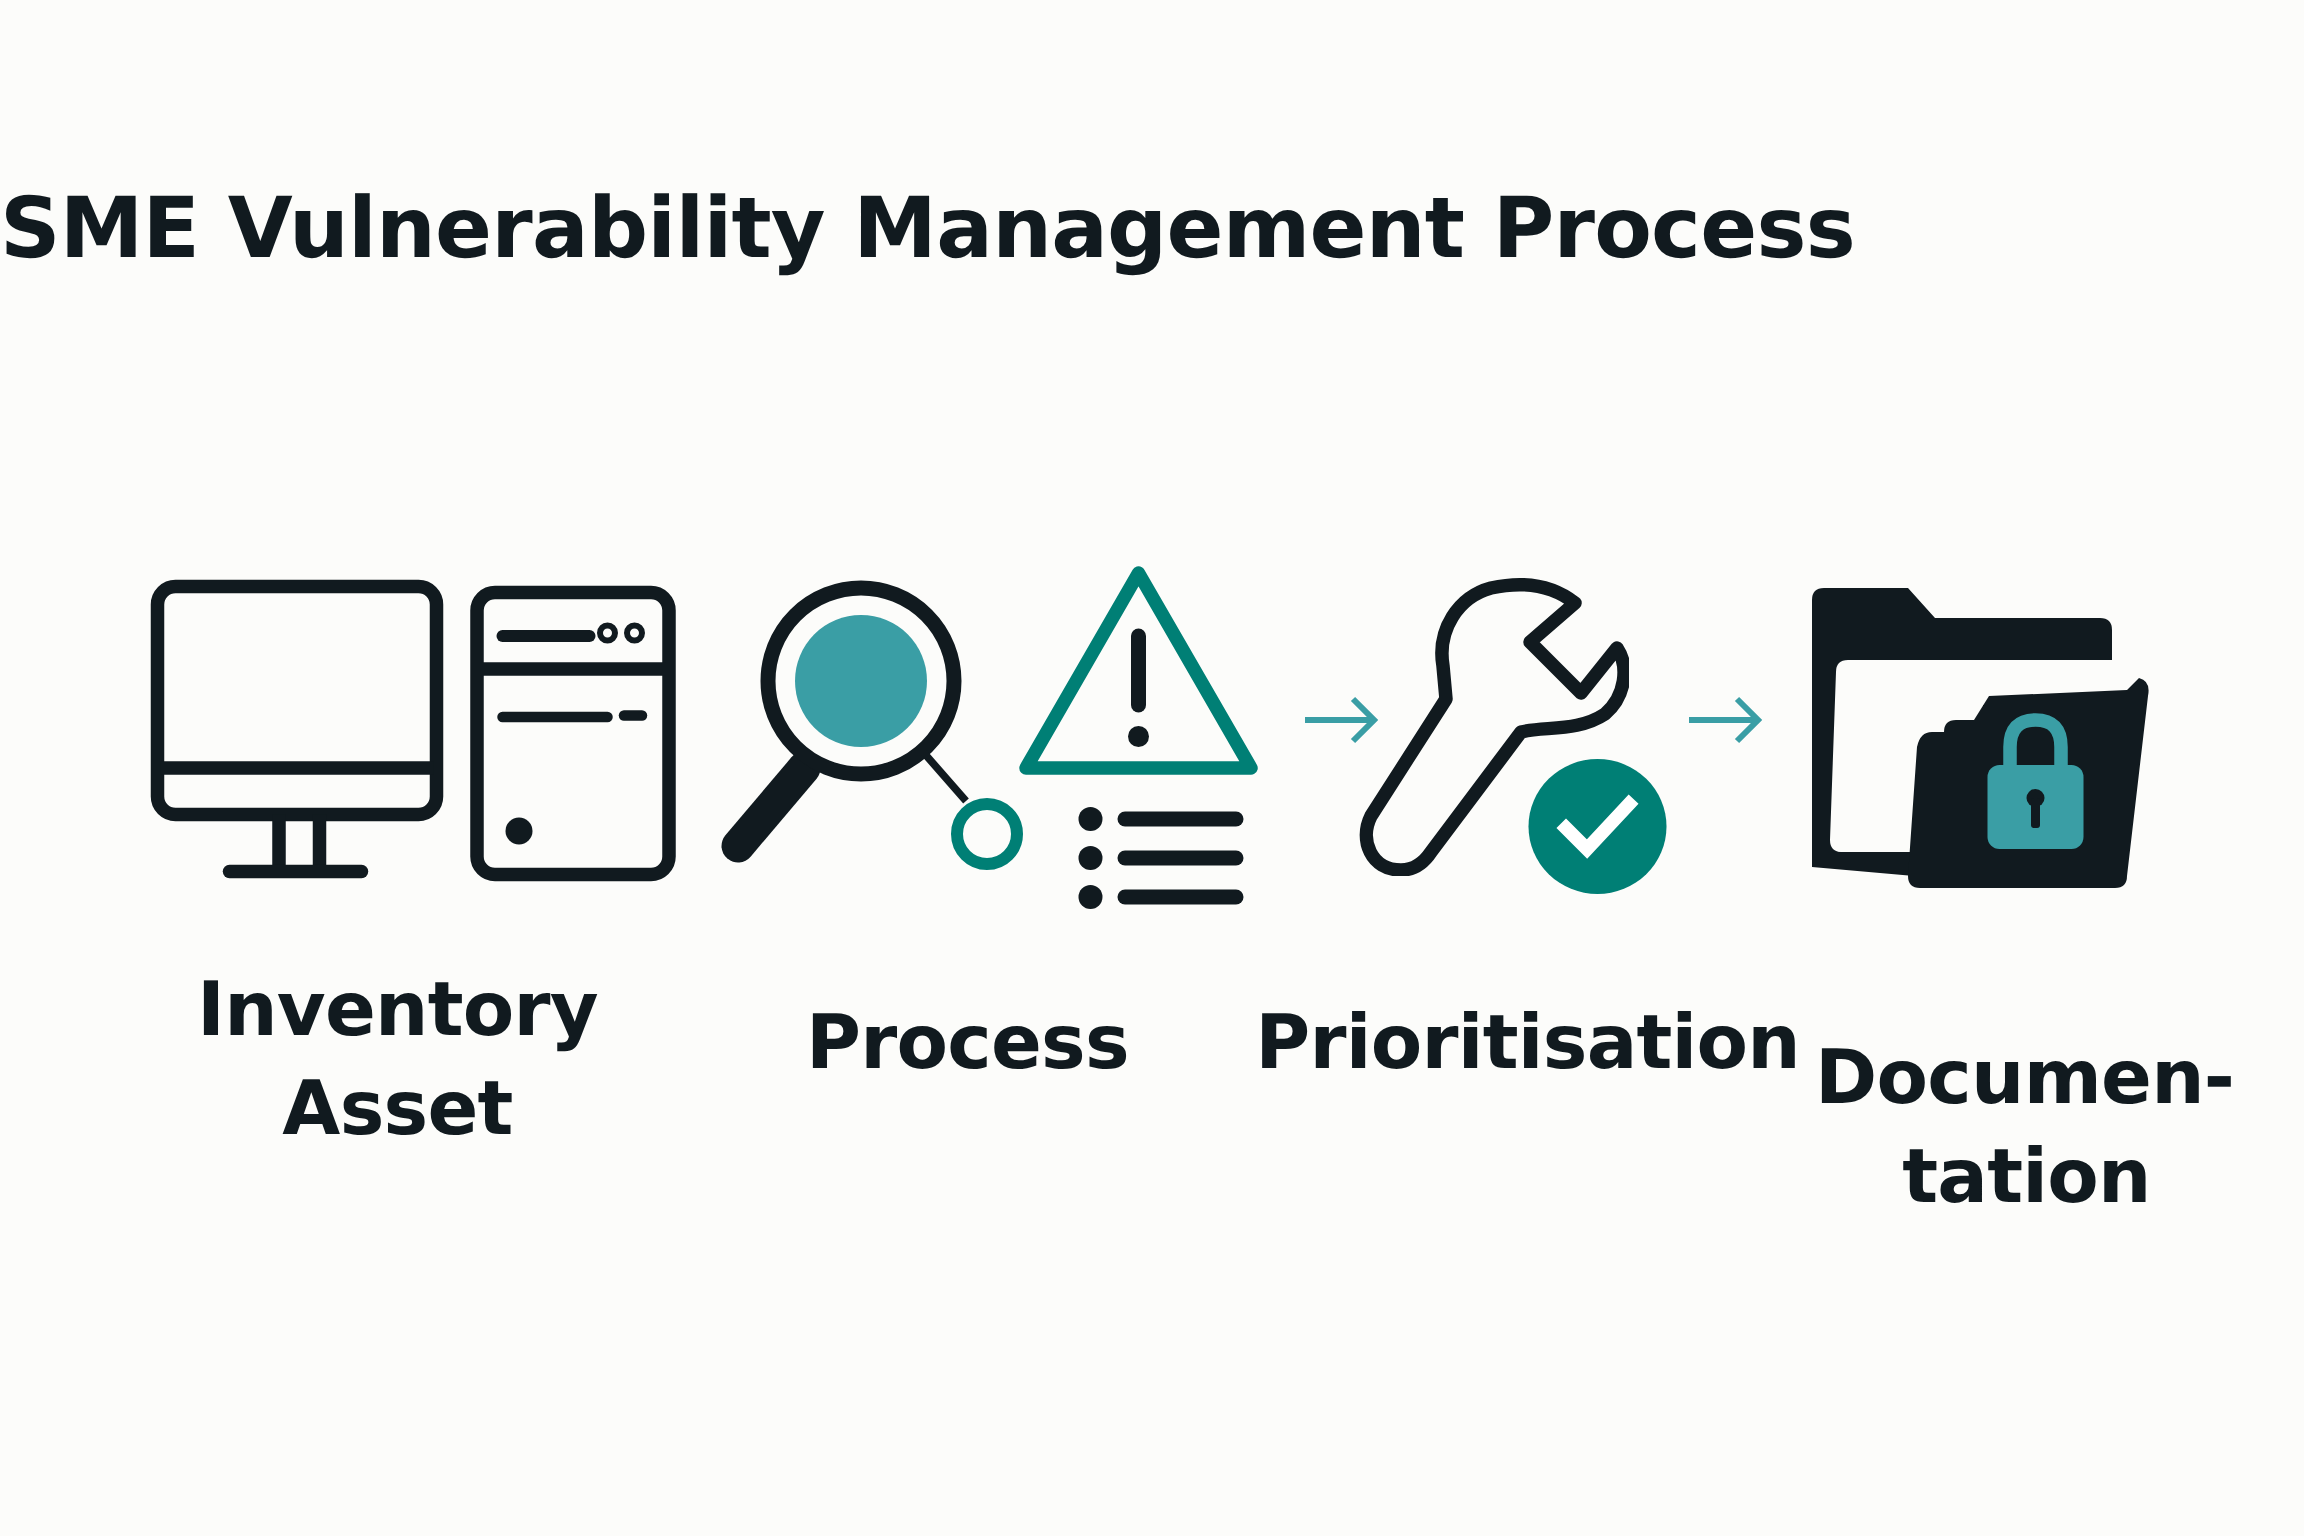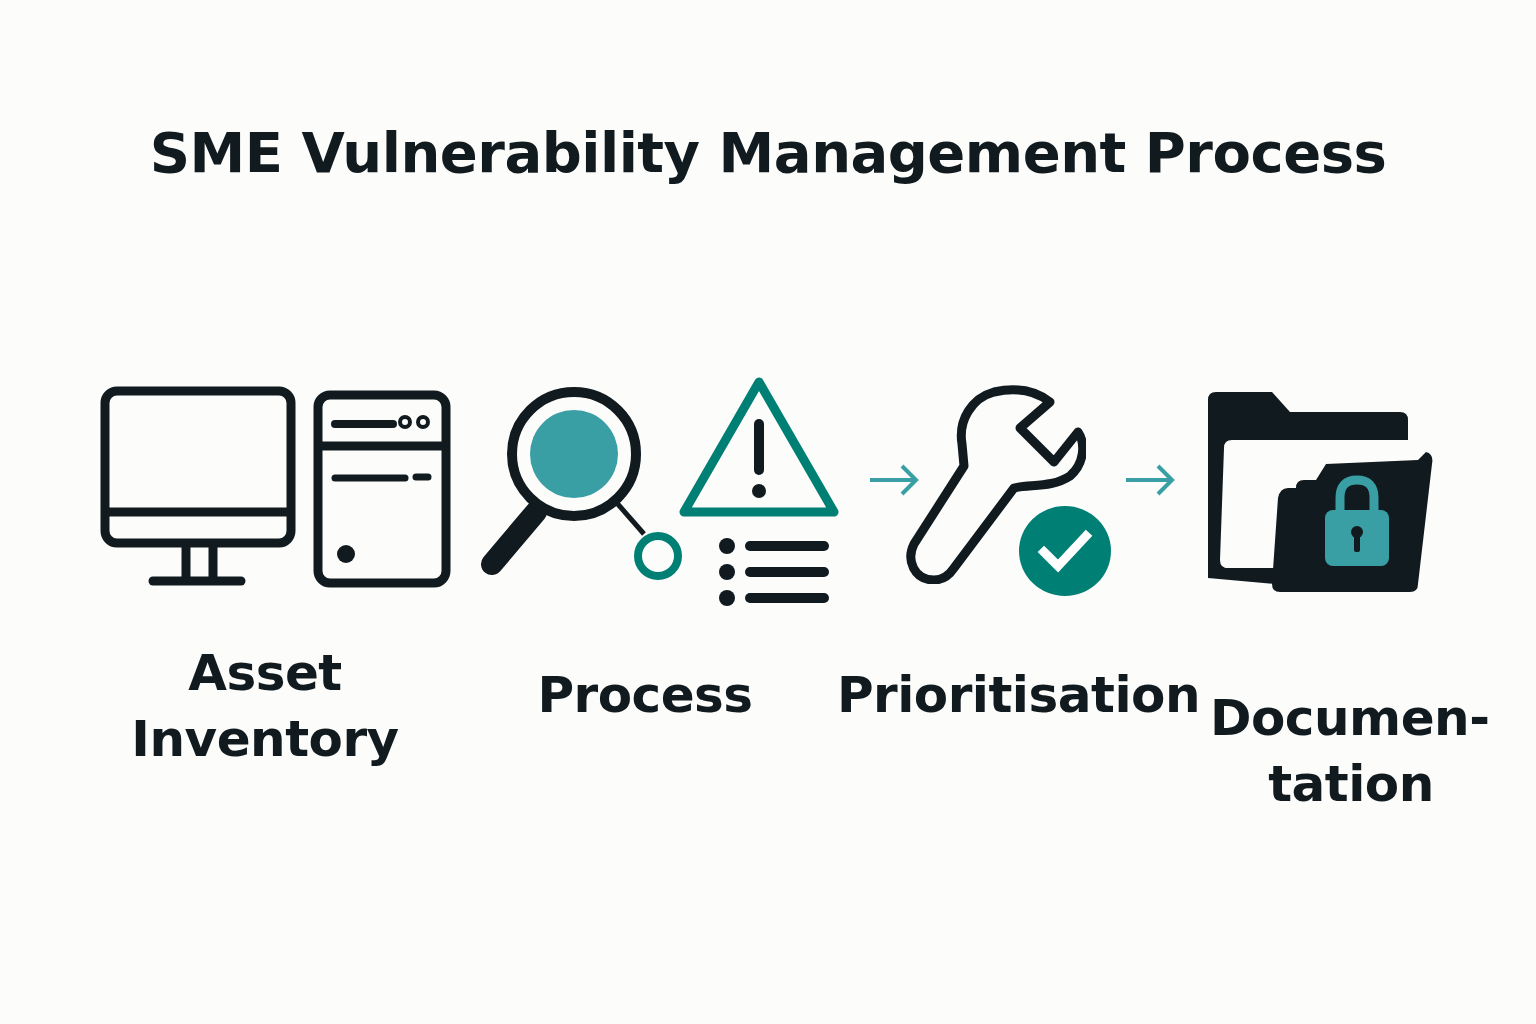--- a/index.html
+++ b/index.html
@@ -5,21 +5,21 @@
   html, body { margin: 0; padding: 0; }
   body {
     width: 1536px; height: 1024px; overflow: hidden;
     background: #fcfcfa;
     font-family: "DejaVu Sans", sans-serif;
     color: #111a1f;
     position: relative;
   }
   .title {
     position: absolute; left: 0; right: 0; top: 120px;
-    text-align: center; font-weight: bold; font-size: 56px;
+    font-weight: bold; font-size: 56px;
     letter-spacing: -0.5px; color: #111a1f;
   }
   .icon { position: absolute; }
   .label {
     position: absolute; font-weight: 600; font-size: 50px;
     text-align: center; line-height: 66px; color: #111a1f;
     letter-spacing: -0.5px;
   }
 </style>
 </head>
@@ -40,22 +40,22 @@
   <line x1="7" y1="56" x2="131" y2="56" stroke="#111a1f" stroke-width="9"></line>
   <line x1="22" y1="34" x2="80" y2="34" stroke="#111a1f" stroke-width="8" stroke-linecap="round"></line>
   <circle cx="92" cy="32" r="5" fill="none" stroke="#111a1f" stroke-width="4"></circle>
   <circle cx="110" cy="32" r="5" fill="none" stroke="#111a1f" stroke-width="4"></circle>
   <line x1="22" y1="88" x2="92" y2="88" stroke="#111a1f" stroke-width="7" stroke-linecap="round"></line>
   <line x1="103" y1="87" x2="115" y2="87" stroke="#111a1f" stroke-width="7" stroke-linecap="round"></line>
   <circle cx="33" cy="164" r="9" fill="#111a1f"></circle>
 </svg>
 
 <div class="label" style="left:130px;top:640px;width:270px;">
+  <div>Inventory</div>
   <div>Asset</div>
-  <div>Inventory</div>
 </div>
 
 <svg class="icon" style="left:476px;top:384px" width="210" height="200" viewBox="0 0 210 200">
   <line x1="60" y1="128" x2="16" y2="180" stroke="#111a1f" stroke-width="22" stroke-linecap="round"></line>
   <circle cx="98" cy="70" r="62" fill="#fcfcfa" stroke="#111a1f" stroke-width="10"></circle>
   <circle cx="98" cy="70" r="44" fill="#3a9ea5"></circle>
   <line x1="140" y1="118" x2="168" y2="150" stroke="#111a1f" stroke-width="5"></line>
   <circle cx="182" cy="172" r="20" fill="#fcfcfa" stroke="#007f75" stroke-width="8"></circle>
 </svg>
 

